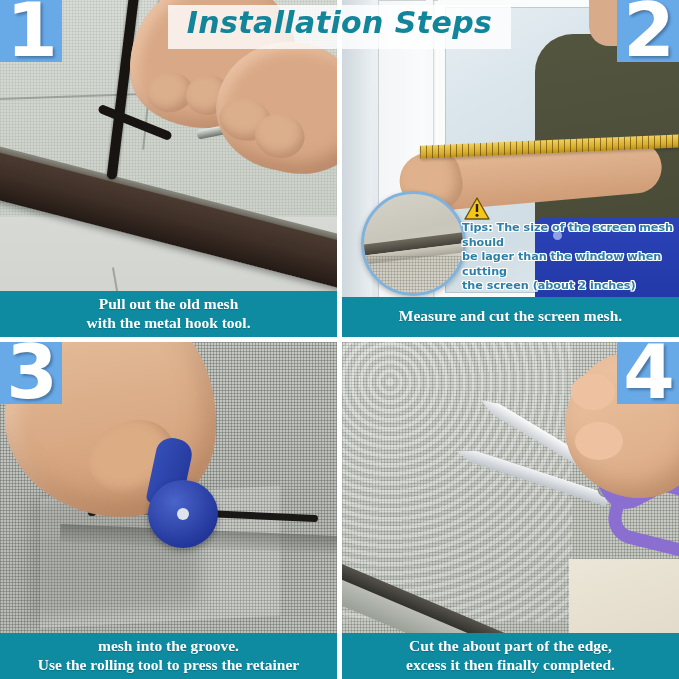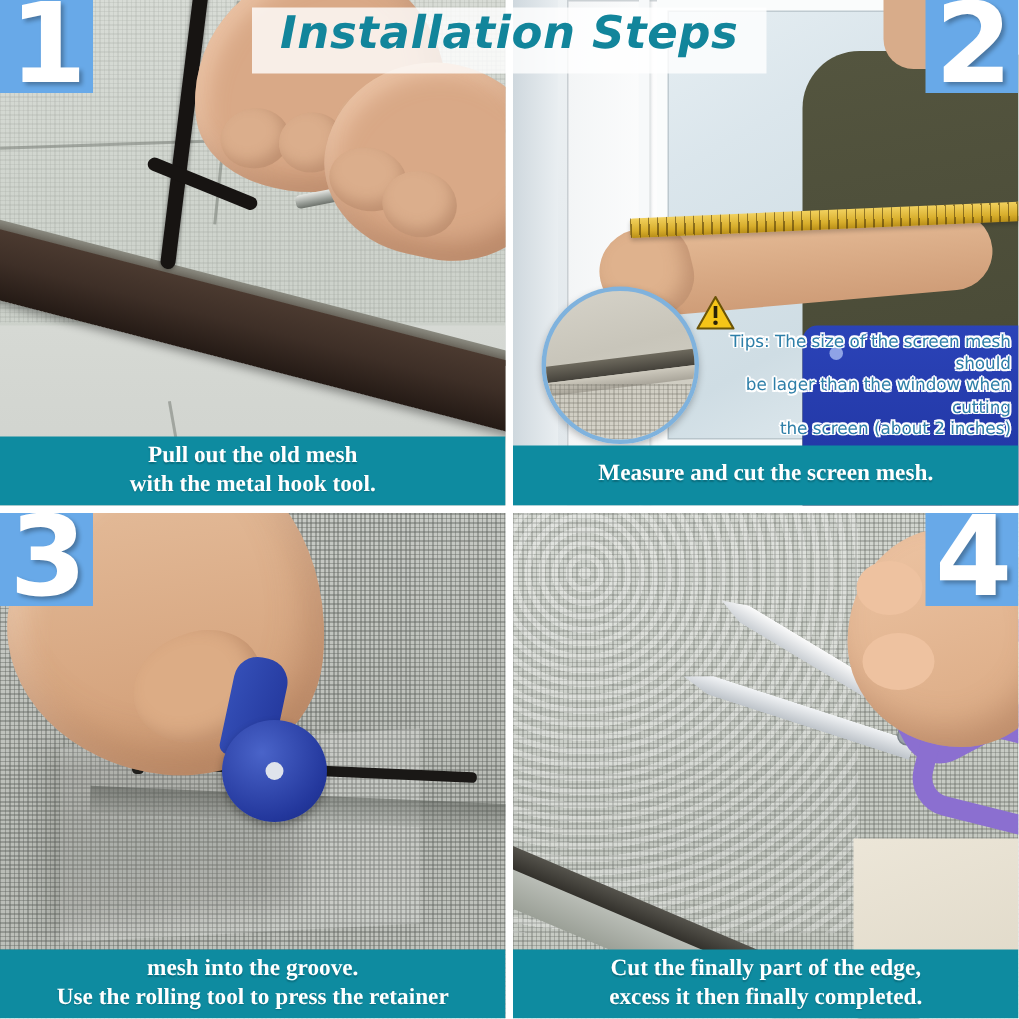--- a/index.html
+++ b/index.html
@@ -130,25 +130,25 @@
      transform:rotate(-7deg);background:linear-gradient(180deg,#6e6a5e,#44413a);}
   .p2-mag .bar2{position:absolute;left:-12px;top:55px;width:130px;height:9px;
      transform:rotate(-7deg);background:linear-gradient(180deg,#cdc9bd,#a9a59a);}
   .p2-mag .scrn{position:absolute;left:0;top:62px;width:100%;height:40px;
      background:repeating-linear-gradient(0deg,rgba(120,118,108,.3) 0 1px,transparent 1px 3px),
                 repeating-linear-gradient(90deg,rgba(120,118,108,.3) 0 1px,transparent 1px 3px);}
 
   
   .p2-tips{position:absolute;left:120px;top:197px;width:212px;z-index:6;}
   .p2-tips .warn{display:block;width:26px;height:23px;margin-left:2px;}
-  .p2-tips .tiptext{margin-top:1px;font-family:"DejaVu Sans",sans-serif;font-weight:normal;
+  .p2-tips .tiptext{margin-top:1px;font-family:"DejaVu Sans",sans-serif;font-weight:bold;
      font-size:11.2px;line-height:1.30;color:#2e7fa8;
      text-shadow:
         -1.2px 0 #fff, 1.2px 0 #fff, 0 -1.2px #fff, 0 1.2px #fff,
-        -1px -1px #fff, 1px -1px #fff, -1px 1px #fff, 1px 1px #fff; text-align: right;}
+        -1px -1px #fff, 1px -1px #fff, -1px 1px #fff, 1px 1px #fff;}
 
   
   .p3-bg{position:absolute;inset:0;background:linear-gradient(170deg,#c9ccc7,#b9bcb6 60%,#c4c7c1);}
   .p3-mesh{position:absolute;inset:0;
      background-image:
         repeating-linear-gradient(0deg,rgba(95,99,94,.42) 0 1px,transparent 1px 3px),
         repeating-linear-gradient(90deg,rgba(95,99,94,.42) 0 1px,transparent 1px 3px);}
   .p3-panelhi{position:absolute;left:40px;top:150px;width:240px;height:130px;
      background:rgba(255,255,255,.18);transform:skewY(-3deg);}
   .p3-spline{position:absolute;left:88px;top:168px;width:230px;height:7px;
@@ -355,21 +355,21 @@
           <span class="p4-fing" style="left:10px;top:70px;width:48px;height:38px;"></span>
         </div>
       </div>
 
       <div class="badge right">
         <span class="num">4</span>
       </div>
 
       <div class="caption two-line">
         <div>
-          <span>Cut the finally part of the edge,</span>
+          <span>Cut the about part of the edge,</span>
           <span>excess it then finally completed.</span>
         </div>
       </div>
     </div>
 
   </div>
 
   <div class="title-banner">
     <span class="ttl">Installation Steps</span>
   </div>

